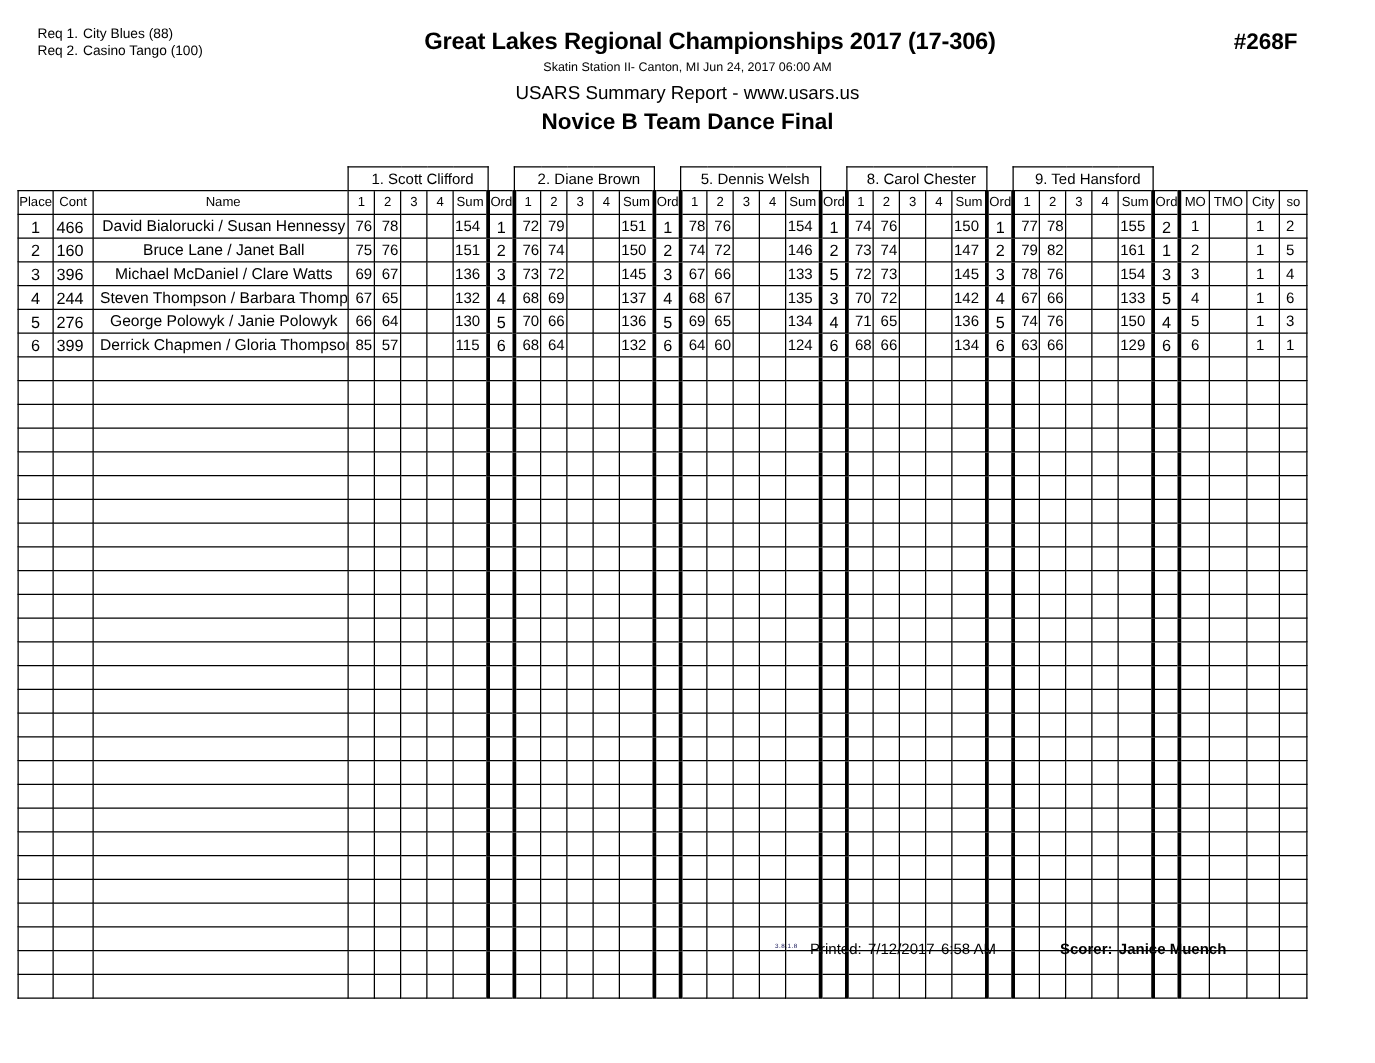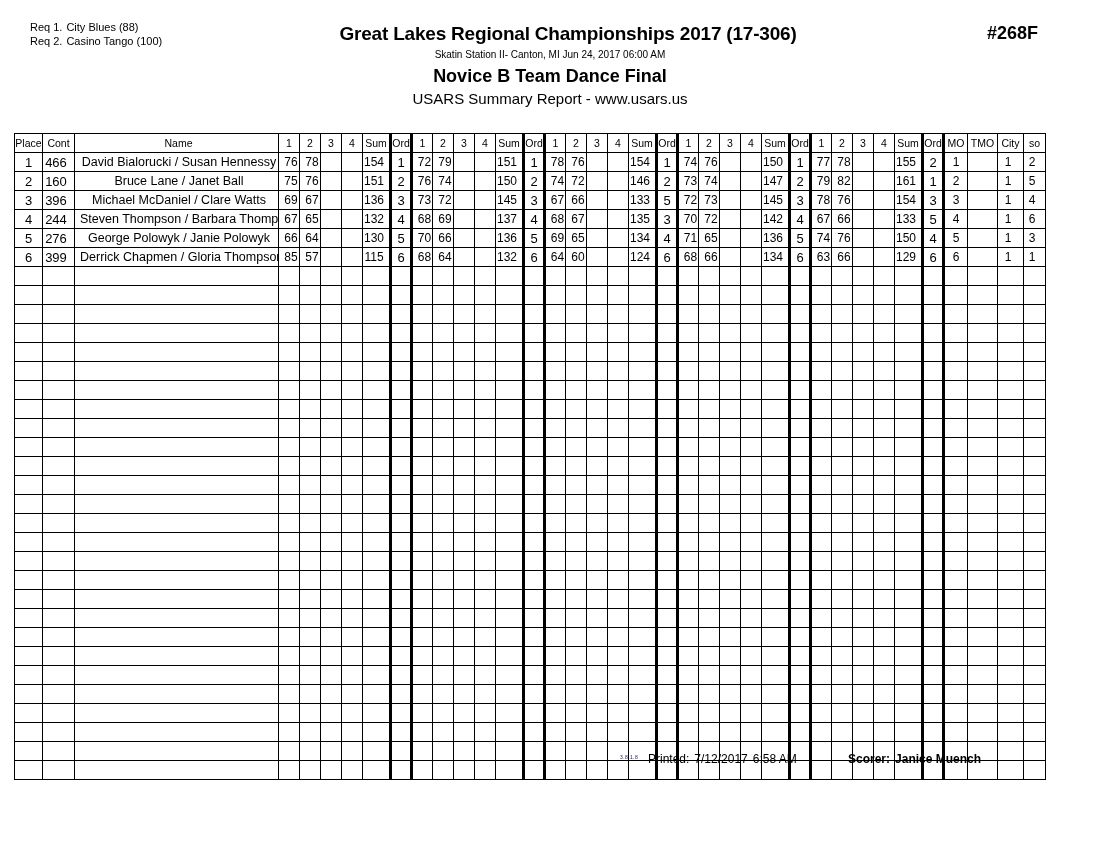--- a/index.html
+++ b/index.html
@@ -160,22 +160,22 @@
     <span class="req-lbl">Req</span><span class="req-num">1.</span><span>City Blues (88)</span>
   </span>
   <span class="req-line">
     <span class="req-lbl">Req</span><span class="req-num">2.</span><span>Casino Tango (100)</span>
   </span>
 </div>
 
 <div id="title-block">
   <div id="event-title">Great Lakes Regional Championships 2017 (17-306)</div>
   <div id="venue-line">Skatin Station II- Canton, MI  Jun 24, 2017  06:00 AM</div>
+  <div id="report-line">USARS Summary Report - www.usars.us</div>
   <div id="division-title">Novice B Team Dance Final</div>
-  <div id="report-line">USARS Summary Report - www.usars.us</div>
 </div>
 <div id="event-code">#268F</div>
 
 <table id="sheet">
   <colgroup>
     <col style="width:28px">
       <col style="width:32px">
       <col style="width:204px">
     <col style="width:21px">
       <col style="width:21px">
@@ -207,20 +207,33 @@
       <col style="width:21px">
       <col style="width:28px">
       <col style="width:21px">
     <col style="width:24px">
       <col style="width:30px">
       <col style="width:26px">
       <col style="width:22px">
   </colgroup>
   <tbody>
 
+    <tr class="band-row">
+      <td class="band-empty" colspan="3"></td>
+      <td class="judge-band" colspan="5">1.  Scott Clifford</td>
+      <td class="band-gap"></td>
+      <td class="judge-band" colspan="5">2.  Diane  Brown</td>
+      <td class="band-gap"></td>
+      <td class="judge-band" colspan="5">5.  Dennis  Welsh</td>
+      <td class="band-gap"></td>
+      <td class="judge-band" colspan="5">8.  Carol Chester</td>
+      <td class="band-gap"></td>
+      <td class="judge-band" colspan="5">9.  Ted  Hansford</td>
+      <td class="band-empty" colspan="5"></td>
+    </tr>
 
     <tr class="col-head">
       <td>Place</td>
       <td>Cont</td>
       <td class="h-left">Name</td>
 
       <td>1</td>
       <td>2</td>
       <td>3</td>
       <td>4</td>

